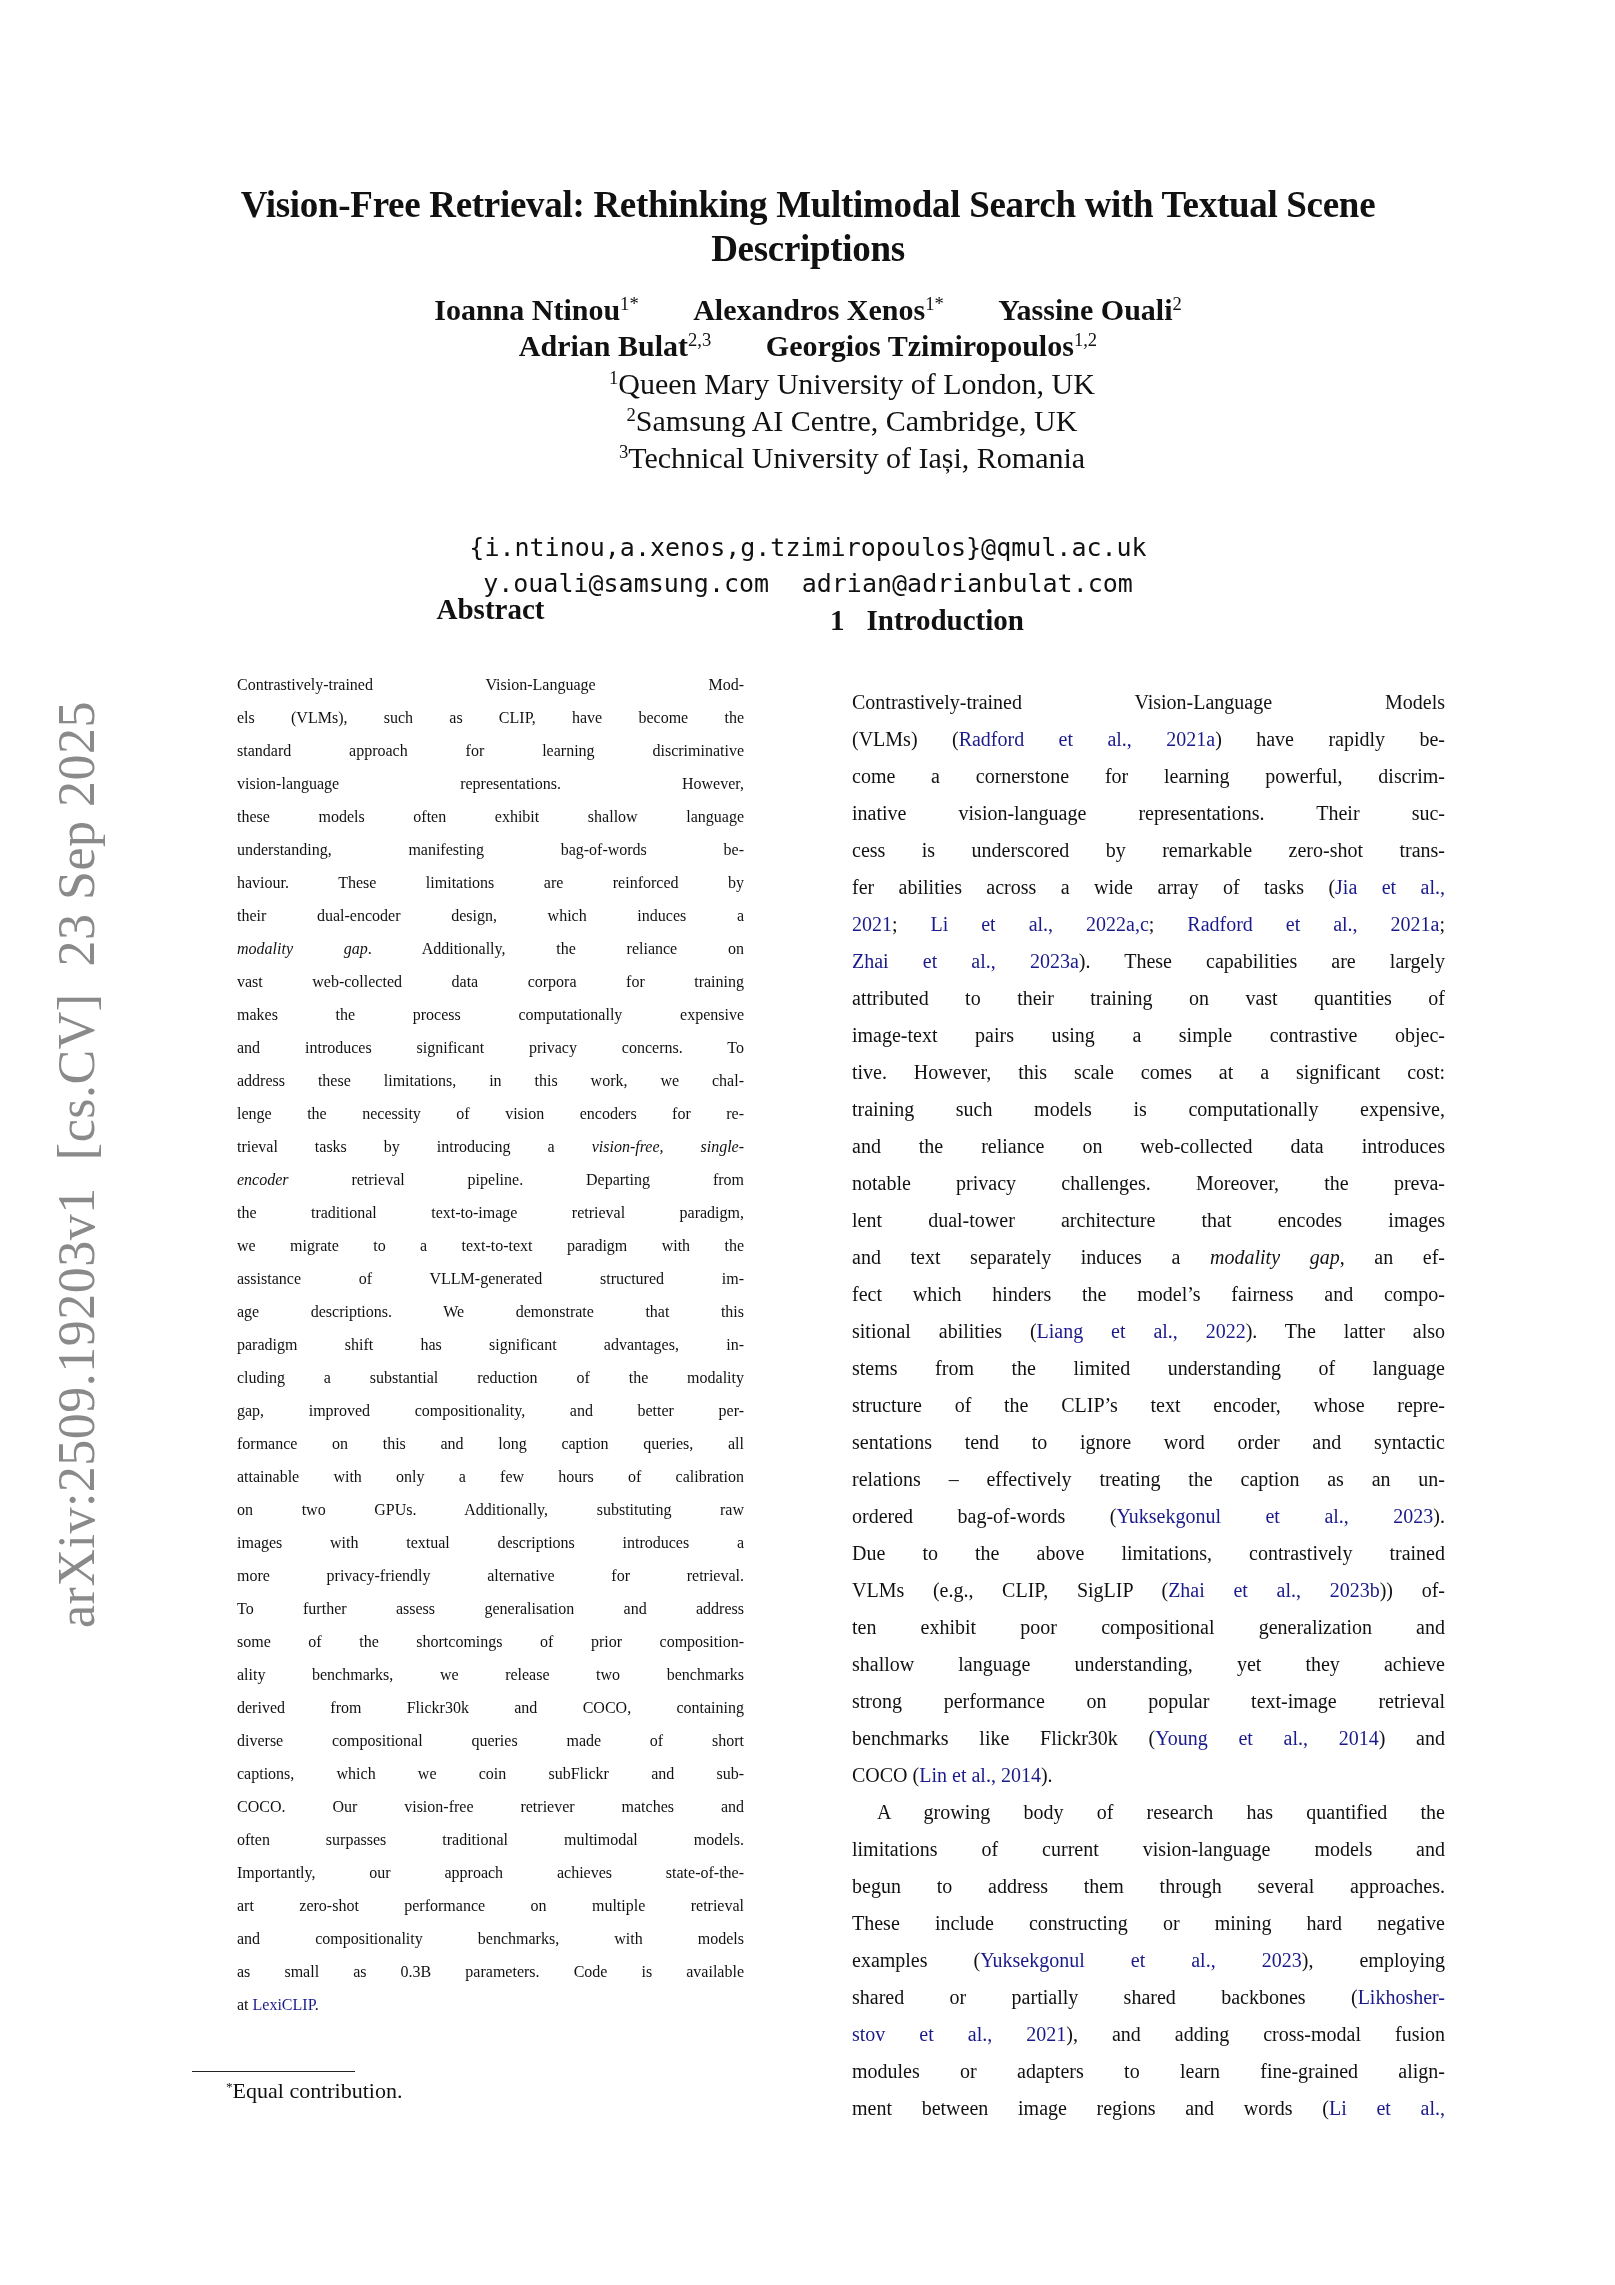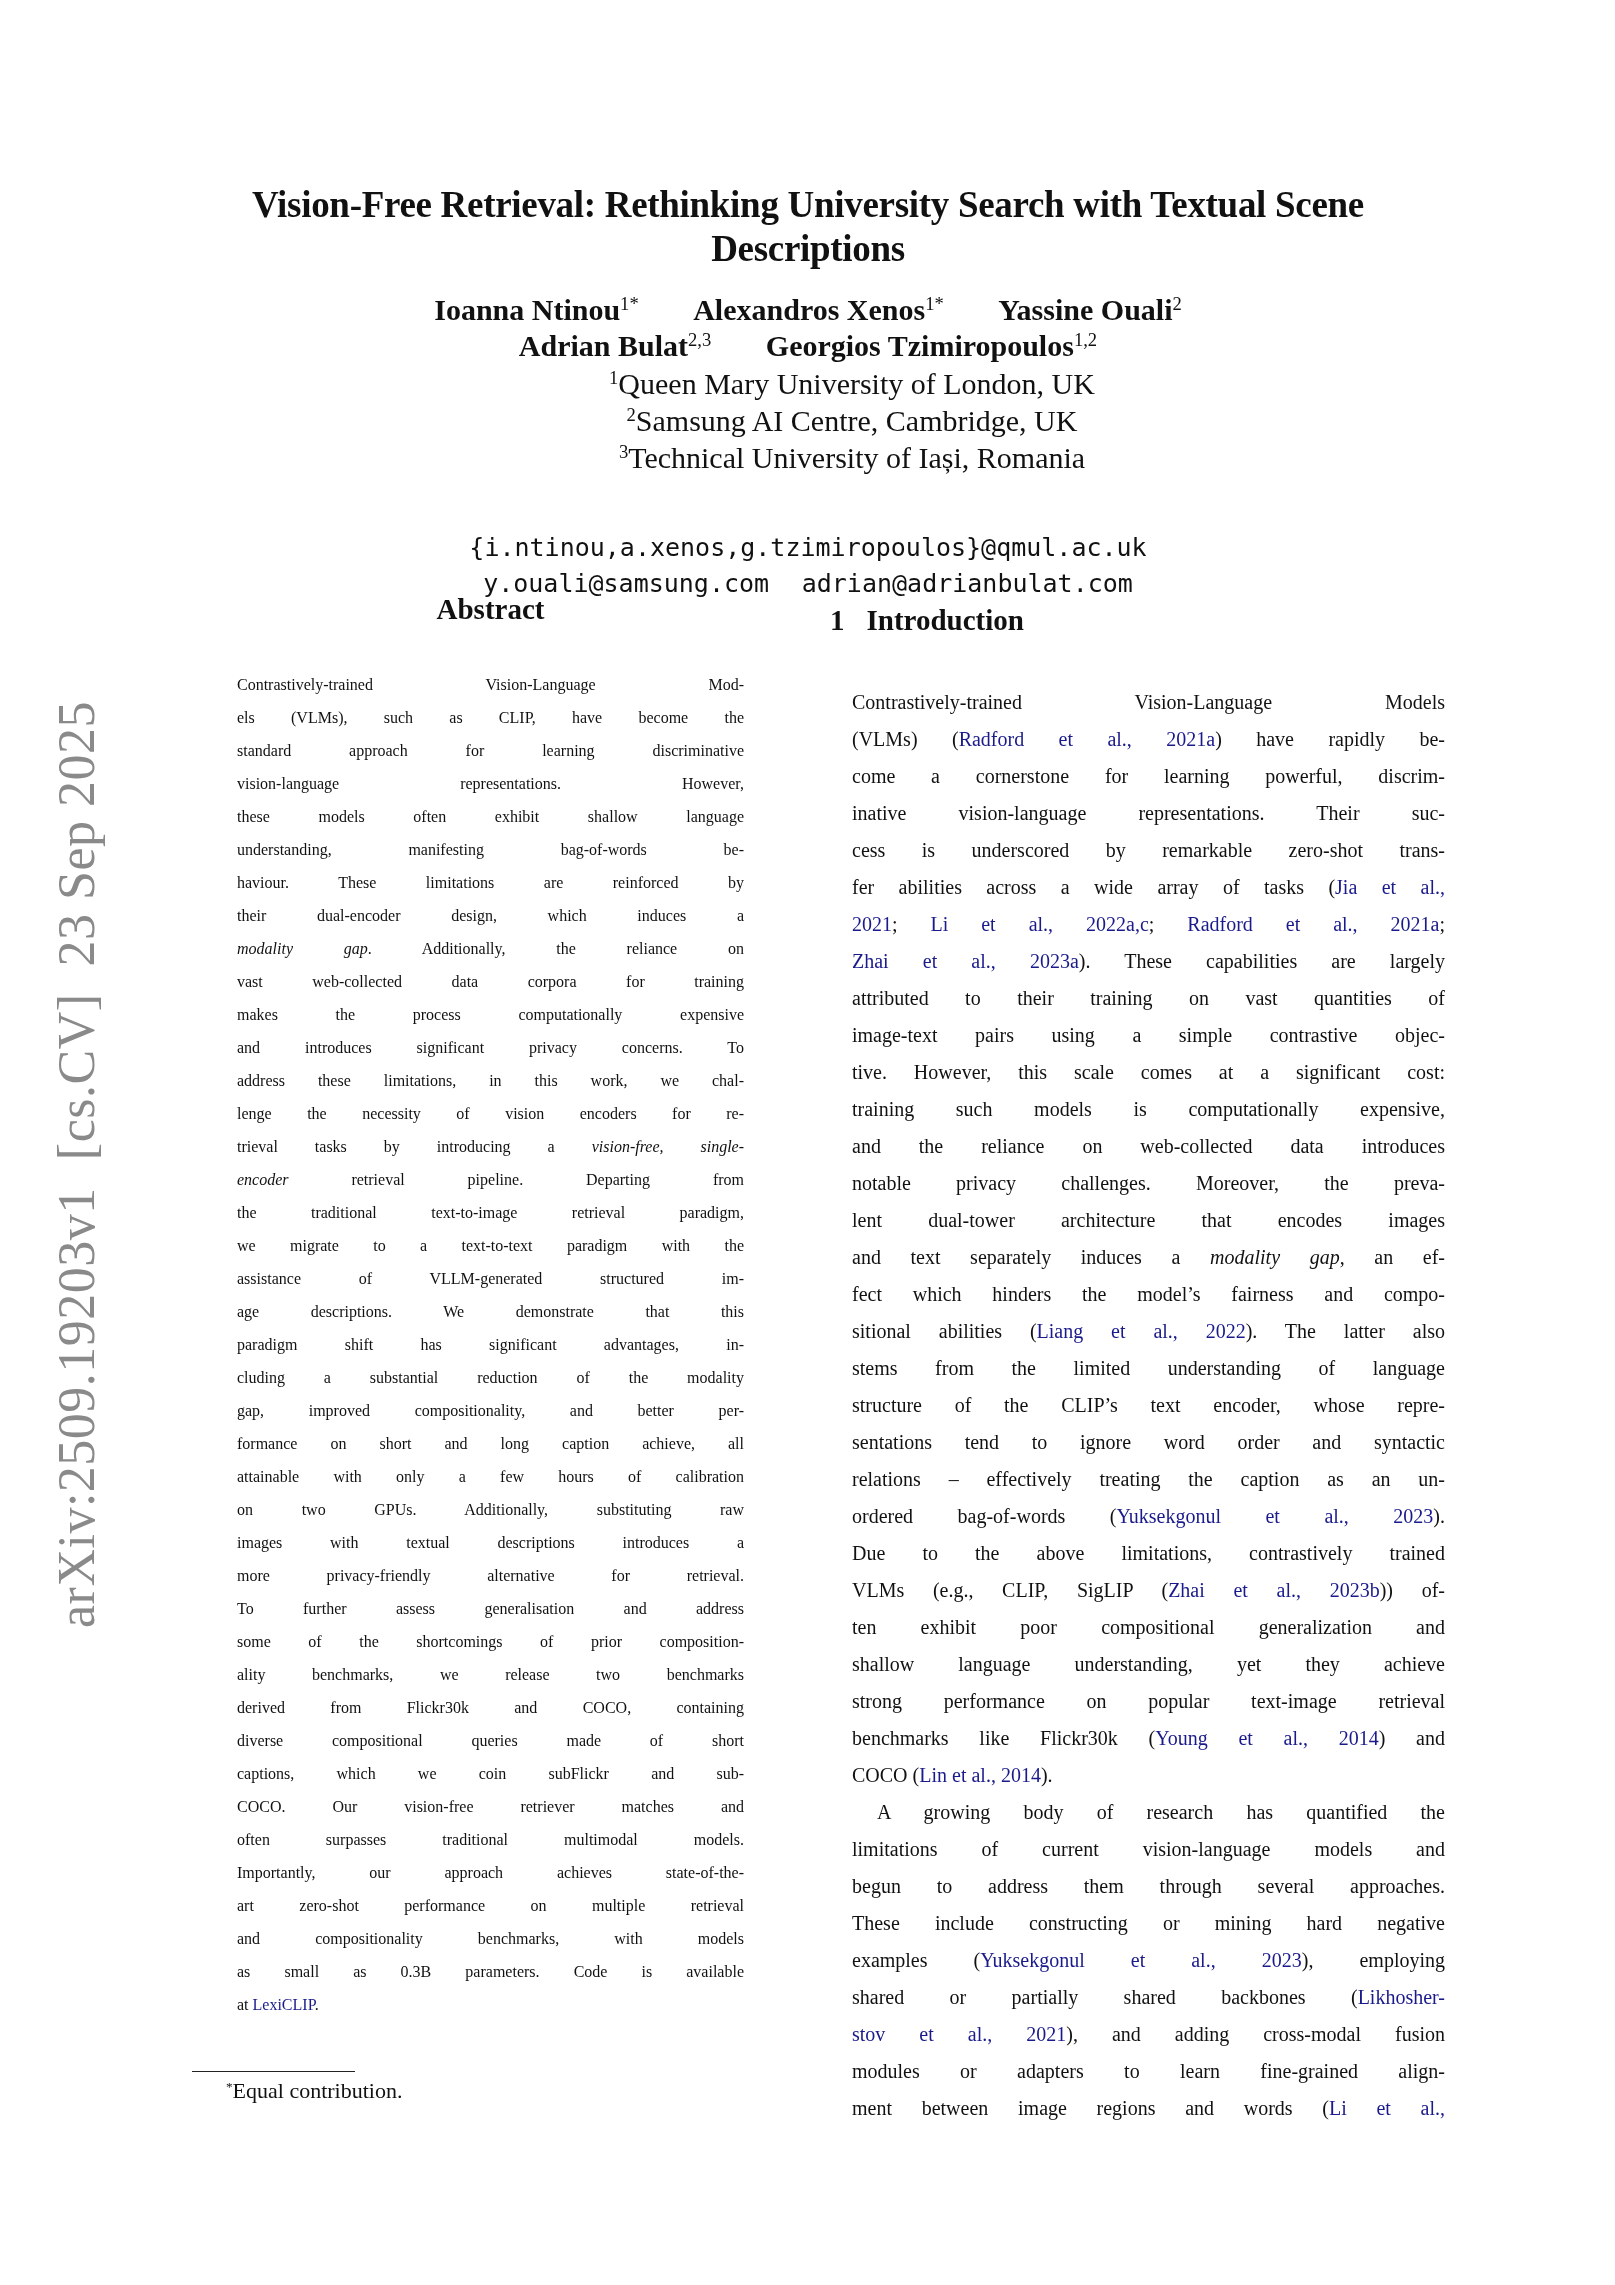--- a/index.html
+++ b/index.html
@@ -32,21 +32,21 @@
   .cite { color: #1a1a8c; }
   .link { color: #1a1a8c; }
   .fn-rule { position: absolute; left: 192px; top: 2071px; width: 163px; border-top: 1.4px solid #222; }
   .footnote { position: absolute; left: 226px; top: 2078px; font-size: 22px; }
   .footnote sup { font-size: 60%; }
 </style>
 </head>
 <body>
 
 <div class="title">
-  <div>Vision-Free Retrieval: Rethinking University Search with Textual Scene</div>
+  <div>Vision-Free Retrieval: Rethinking Multimodal Search with Textual Scene</div>
   <div>Descriptions</div>
 </div>
 
 <div class="authors">
   <div>
     <span class="a"><span>Ioanna Ntinou</span><sup>1*</sup></span>
     <span class="a"><span>Alexandros Xenos</span><sup>1*</sup></span>
     <span class="a"><span>Yassine Ouali</span><sup>2</sup></span>
   </div>
   <div>
@@ -92,21 +92,21 @@
     <span class="ln"><span>lenge the necessity of vision encoders for re-</span></span>
     <span class="ln"><span>trieval tasks by introducing a </span><span style="font-style: italic;">vision-free, single-</span></span>
     <span class="ln"><span style="font-style: italic;">encoder</span><span> retrieval pipeline.   Departing from</span></span>
     <span class="ln"><span>the traditional text-to-image retrieval paradigm,</span></span>
     <span class="ln"><span>we migrate to a text-to-text paradigm with the</span></span>
     <span class="ln"><span>assistance of VLLM-generated structured im-</span></span>
     <span class="ln"><span>age descriptions.   We demonstrate that this</span></span>
     <span class="ln"><span>paradigm shift has significant advantages, in-</span></span>
     <span class="ln"><span>cluding a substantial reduction of the modality</span></span>
     <span class="ln"><span>gap, improved compositionality, and better per-</span></span>
-    <span class="ln"><span>formance on short and long caption achieve, all</span></span>
+    <span class="ln"><span>formance on this and long caption queries, all</span></span>
     <span class="ln"><span>attainable with only a few hours of calibration</span></span>
     <span class="ln"><span>on two GPUs.  Additionally, substituting raw</span></span>
     <span class="ln"><span>images with textual descriptions introduces a</span></span>
     <span class="ln"><span>more privacy-friendly alternative for retrieval.</span></span>
     <span class="ln"><span>To further assess generalisation and address</span></span>
     <span class="ln"><span>some of the shortcomings of prior composition-</span></span>
     <span class="ln"><span>ality benchmarks, we release two benchmarks</span></span>
     <span class="ln"><span>derived from Flickr30k and COCO, containing</span></span>
     <span class="ln"><span>diverse compositional queries made of short</span></span>
     <span class="ln"><span>captions, which we coin subFlickr and sub-</span></span>

